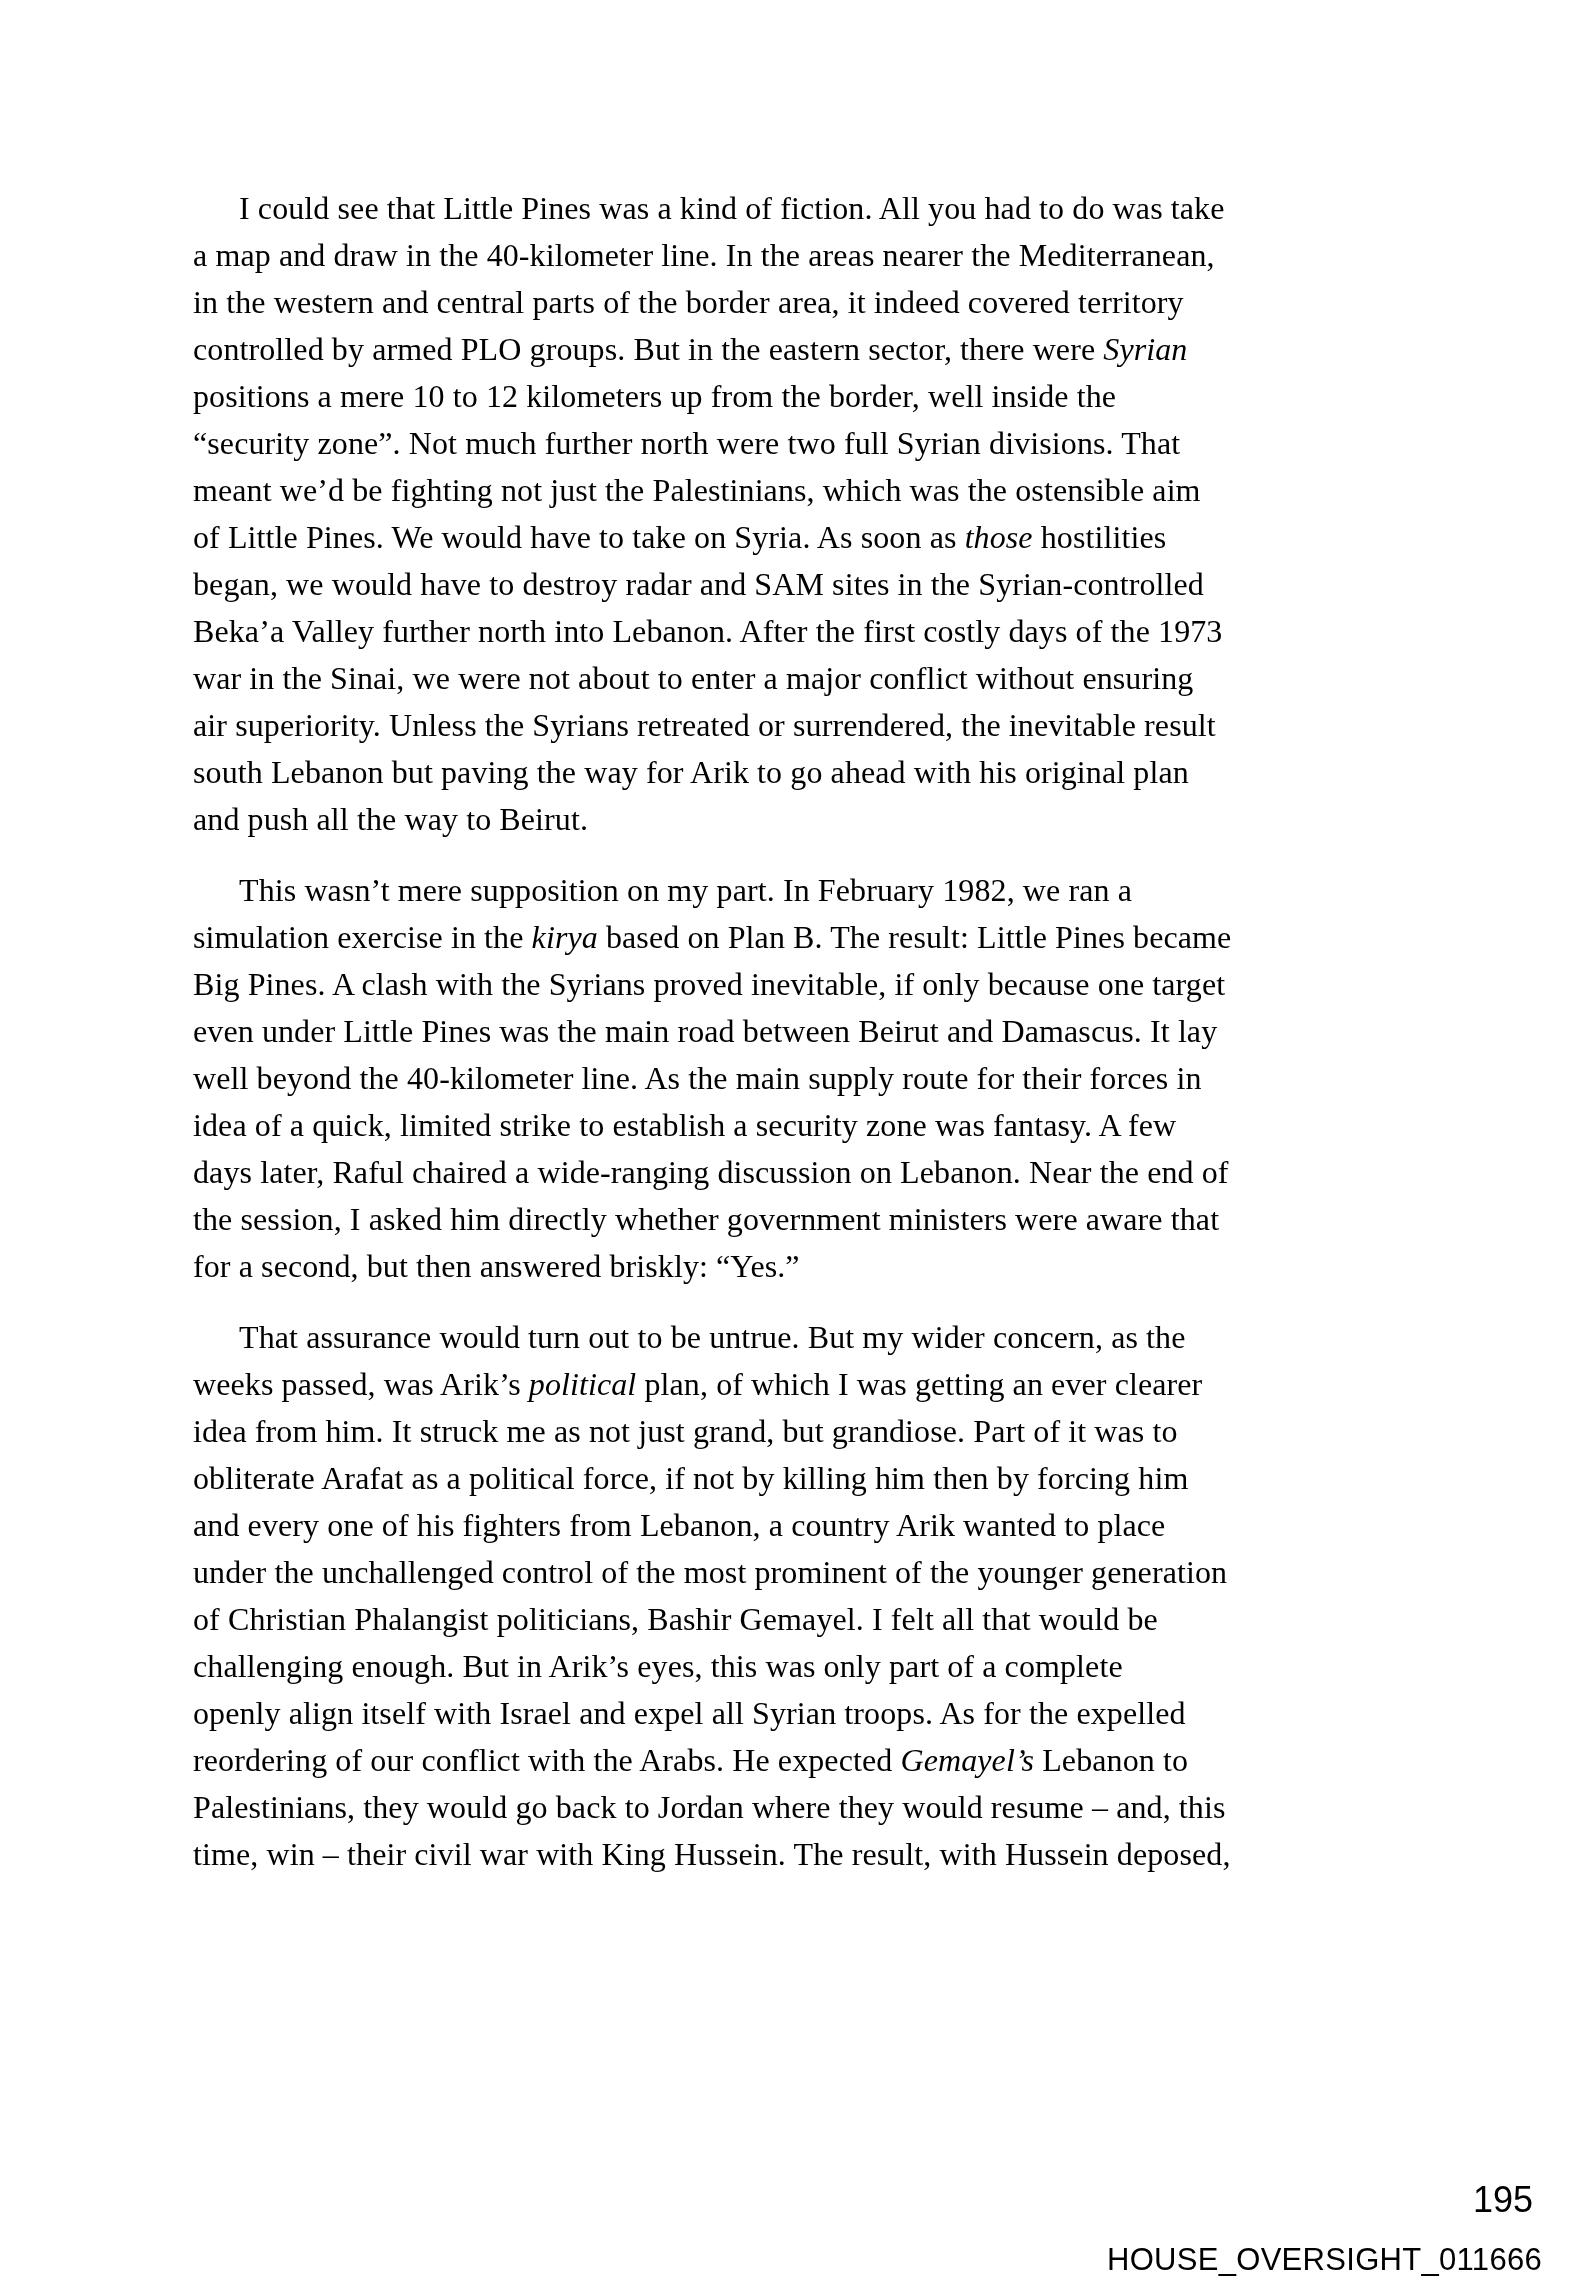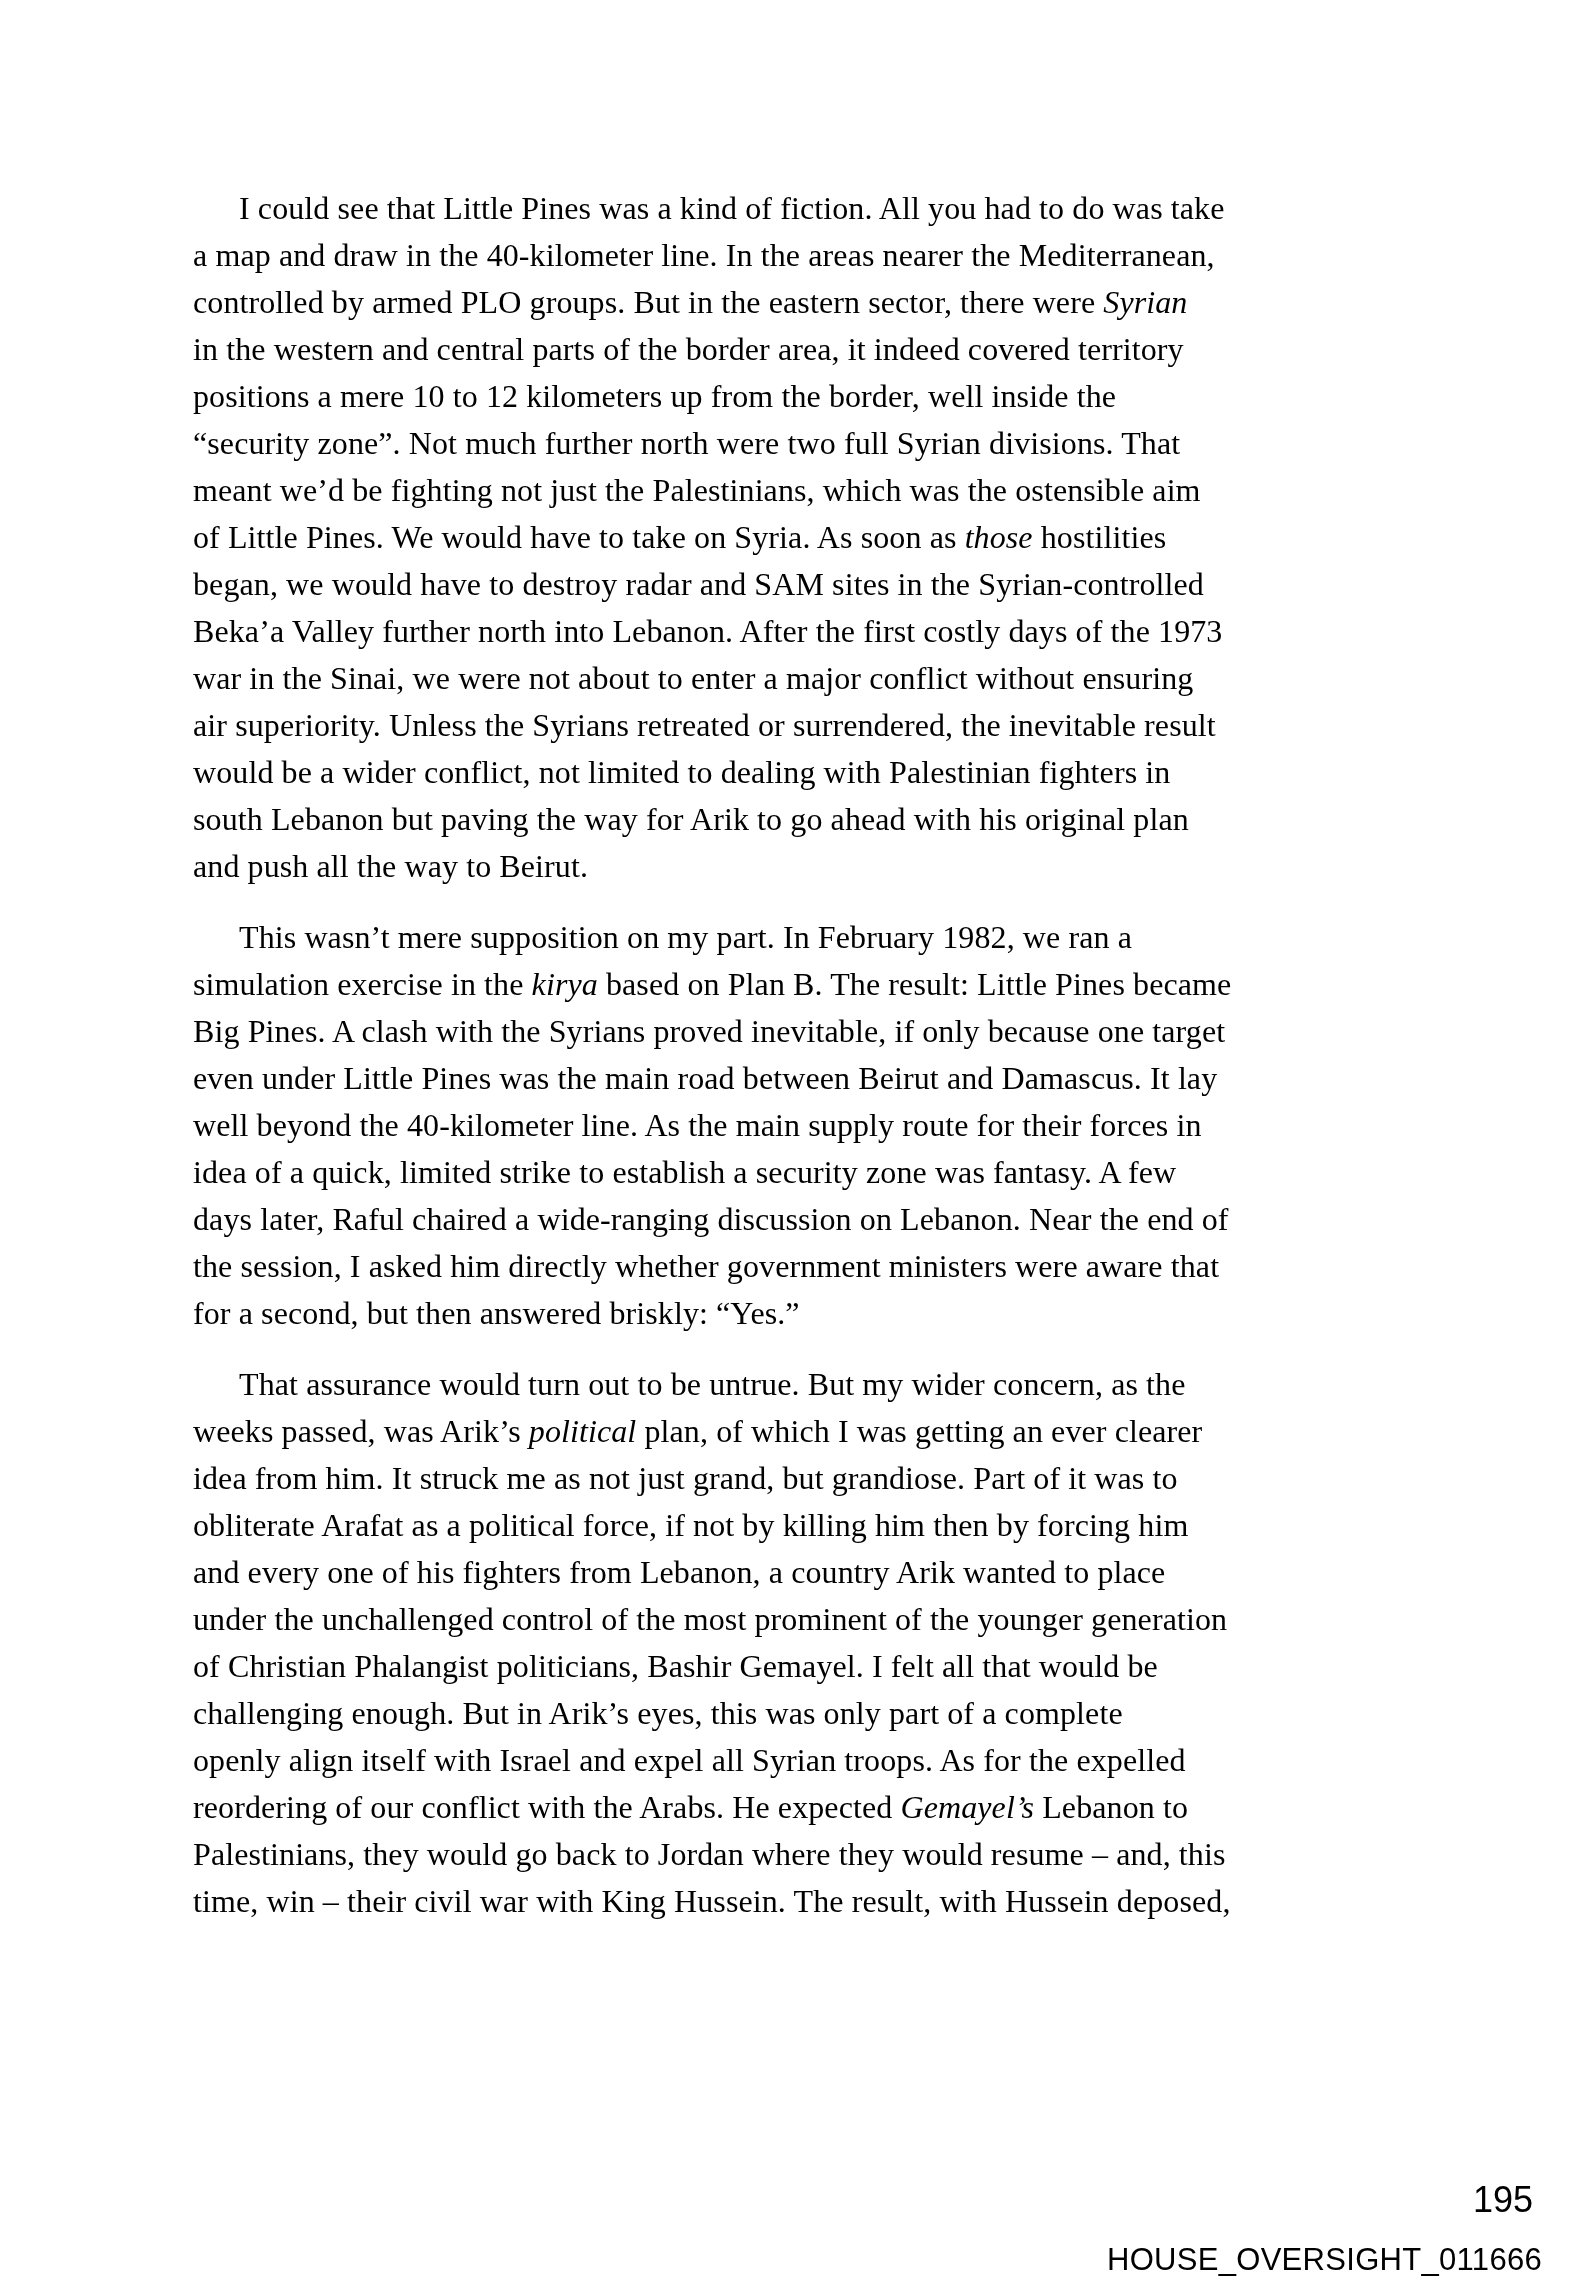--- a/index.html
+++ b/index.html
@@ -57,31 +57,30 @@
   }
 </style>
 </head>
 <body>
 
 <div class="sheet">
   <div class="body-text" id="body-text">
       <div class="para">
         <div class="line"><span>I could see that Little Pines was a kind of fiction. All you had to do was take</span></div>
         <div class="line"><span>a map and draw in the 40-kilometer line. In the areas nearer the Mediterranean,</span></div>
+        <div class="line"><span>in the western and central parts of the border area, it indeed covered territory</span></div>
         <div class="line"><span>controlled by armed PLO groups. But in the eastern sector, there were </span><span class="it">Syrian</span></div>
-        <div class="line"><span>in the western and central parts of the border area, it indeed covered territory</span></div>
         <div class="line"><span>positions a mere 10 to 12 kilometers up from the border, well inside the</span></div>
         <div class="line"><span>“security zone”. Not much further north were two full Syrian divisions. That</span></div>
         <div class="line"><span>meant we’d be fighting not just the Palestinians, which was the ostensible aim</span></div>
         <div class="line"><span>of Little Pines. We would have to take on Syria. As soon as </span><span class="it">those</span><span> hostilities</span></div>
         <div class="line"><span>began, we would have to destroy radar and SAM sites in the Syrian-controlled</span></div>
         <div class="line"><span>Beka’a Valley further north into Lebanon. After the first costly days of the 1973</span></div>
         <div class="line"><span>war in the Sinai, we were not about to enter a major conflict without ensuring</span></div>
         <div class="line"><span>air superiority. Unless the Syrians retreated or surrendered, the inevitable result</span></div>
-        <div class="line"><span>would be a wider conflict, not limited to dealing with Palestinian fighters in</span></div>
         <div class="line"><span>south Lebanon but paving the way for Arik to go ahead with his original plan</span></div>
         <div class="line"><span>and push all the way to Beirut.</span></div>
       </div>
       <div class="para">
         <div class="line"><span>This wasn’t mere supposition on my part. In February 1982, we ran a</span></div>
         <div class="line"><span>simulation exercise in the </span><span class="it">kirya</span><span> based on Plan B. The result: Little Pines became</span></div>
         <div class="line"><span>Big Pines. A clash with the Syrians proved inevitable, if only because one target</span></div>
         <div class="line"><span>even under Little Pines was the main road between Beirut and Damascus. It lay</span></div>
         <div class="line"><span>well beyond the 40-kilometer line. As the main supply route for their forces in</span></div>
         <div class="line"><span>idea of a quick, limited strike to establish a security zone was fantasy. A few</span></div>

